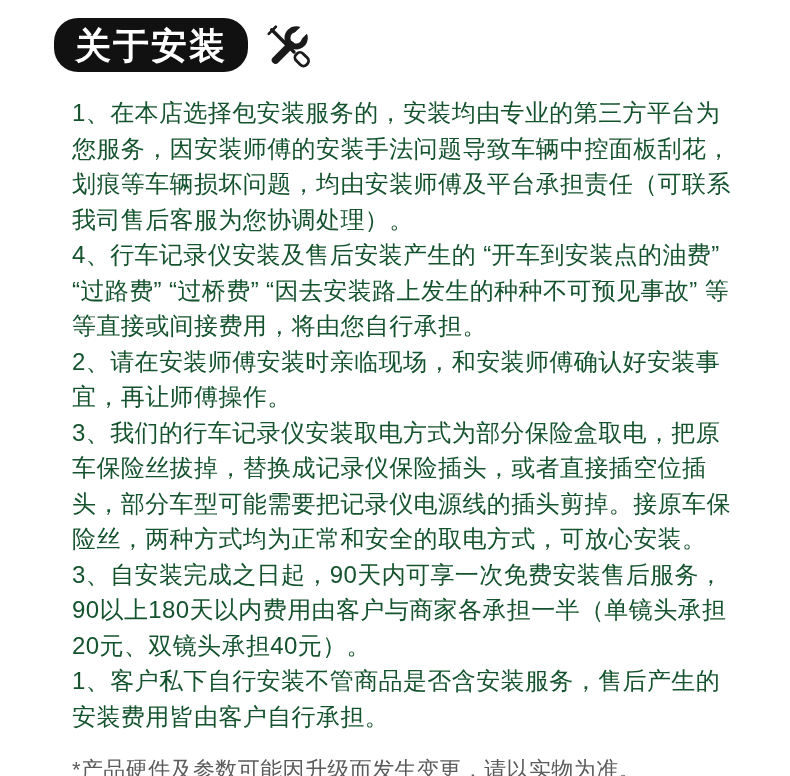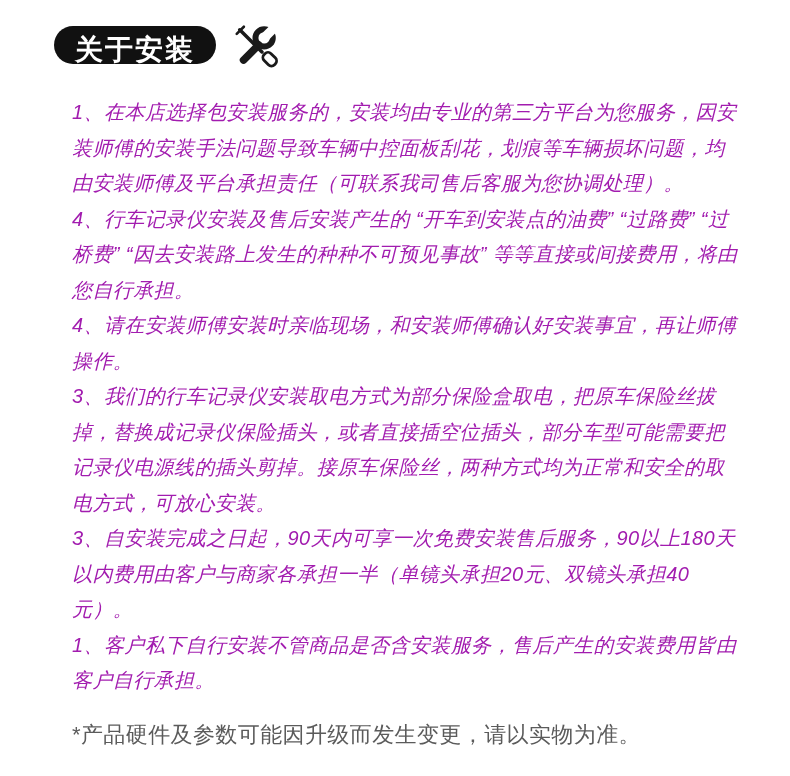--- a/index.html
+++ b/index.html
@@ -16,37 +16,36 @@
   .header {
     display: flex;
     align-items: center;
     gap: 14px;
     margin-left: 4px;
   }
   .badge {
     background: #111111;
     color: #ffffff;
     font-weight: bold;
-    font-size: 28px;
+    font-size: 36px;
     line-height: 1;
-    padding: 10px 21px 0 21px;
+    padding: 10px 21px 8px 21px;
     border-radius: 24px;
     letter-spacing: 2px;
     white-space: nowrap;
   }
   .tools { display: block; margin-top: 2px; }
   .tools svg { display: block; }
   .body {
     margin-top: 23px;
     padding-left: 22px;
-    font-size: 20px;
+    font-size: 24px;
     line-height: 35.5px;
-    color: #a21caf;
+    color: #14532d;
     letter-spacing: 0.4px;
-    font-style: italic;
   }
   .body p { margin: 0; }
   .footer {
     margin-top: 17px;
     padding-left: 22px;
     font-size: 22px;
     line-height: 37px;
     color: #5b5b5b;
     letter-spacing: 0.4px;
   }
@@ -75,21 +74,21 @@
         <circle cx="31.5" cy="16.5" r="8" stroke="#1a1a1a" stroke-width="5.5" fill="none"></circle>
 
         <path d="M31.5 16.5 L45 3" stroke="#ffffff" stroke-width="8.5"></path>
       </svg>
     </span>
   </div>
 
   <div class="body">
     <p>1、在本店选择包安装服务的，安装均由专业的第三方平台为您服务，因安装师傅的安装手法问题导致车辆中控面板刮花，划痕等车辆损坏问题，均由安装师傅及平台承担责任（可联系我司售后客服为您协调处理）。</p>
     <p>4、行车记录仪安装及售后安装产生的 “开车到安装点的油费” “过路费” “过桥费” “因去安装路上发生的种种不可预见事故” 等等直接或间接费用，将由您自行承担。</p>
-    <p>4、请在安装师傅安装时亲临现场，和安装师傅确认好安装事宜，再让师傅操作。</p>
+    <p>2、请在安装师傅安装时亲临现场，和安装师傅确认好安装事宜，再让师傅操作。</p>
     <p>3、我们的行车记录仪安装取电方式为部分保险盒取电，把原车保险丝拔掉，替换成记录仪保险插头，或者直接插空位插头，部分车型可能需要把记录仪电源线的插头剪掉。接原车保险丝，两种方式均为正常和安全的取电方式，可放心安装。</p>
     <p>3、自安装完成之日起，90天内可享一次免费安装售后服务，90以上180天以内费用由客户与商家各承担一半（单镜头承担20元、双镜头承担40元）。</p>
     <p>1、客户私下自行安装不管商品是否含安装服务，售后产生的安装费用皆由客户自行承担。</p>
   </div>
 
   <div class="footer">
     <p>*产品硬件及参数可能因升级而发生变更，请以实物为准。</p>
 
   </div>
 

